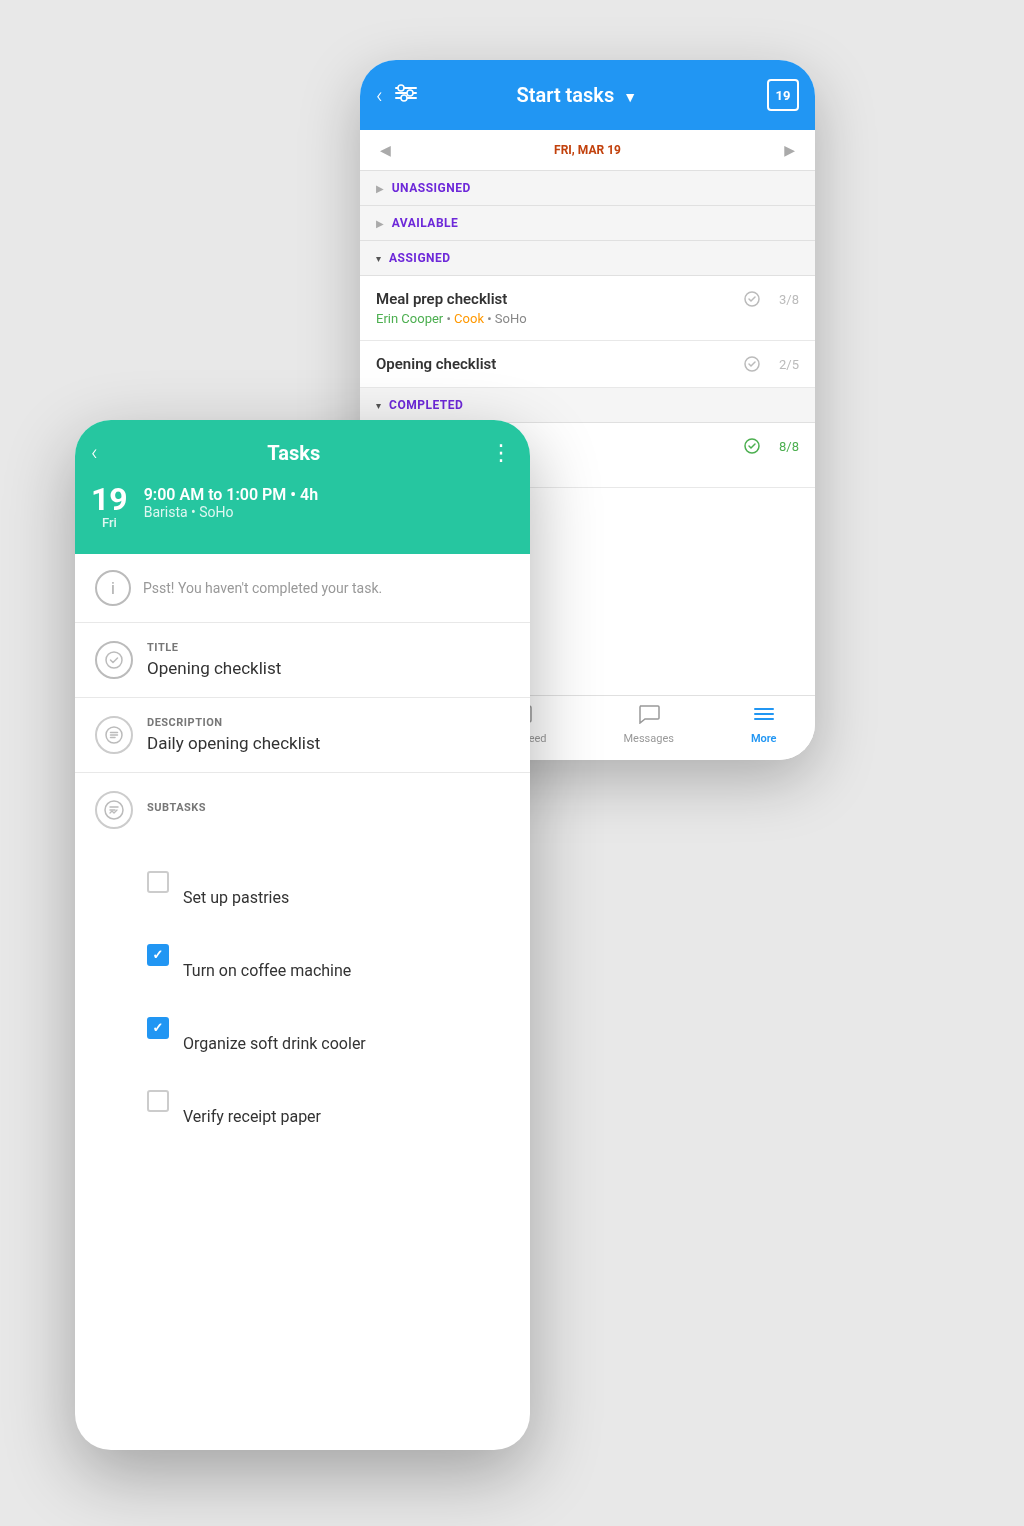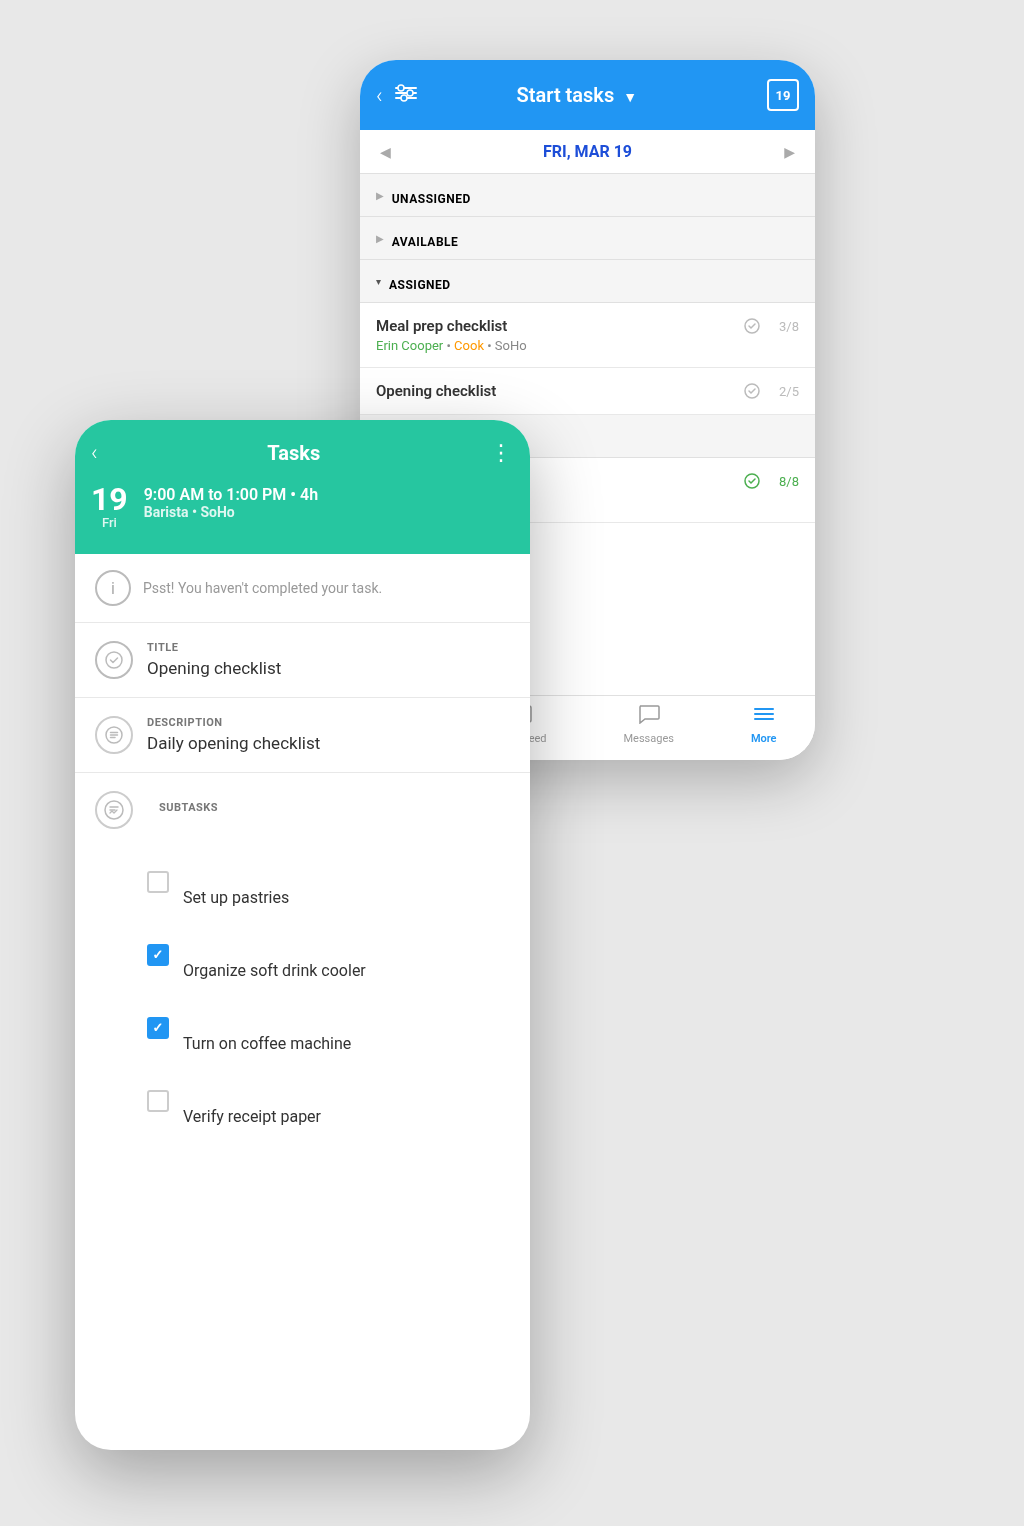--- a/index.html
+++ b/index.html
@@ -65,43 +65,42 @@
     }
 
     .date-nav {
       display: flex;
       align-items: center;
       justify-content: space-between;
       padding: 12px 20px;
       border-bottom: 1px solid #e0e0e0;
     }
     .date-nav-text {
-      color: #1d4ed8;
-      font-size: 16px;
+      color: #c2410c;
+      font-size: 12px;
       font-weight: 700;
     }
     .date-arrow {
       color: #aaa;
       font-size: 14px;
     }
 
     .section-row {
       display: flex;
       align-items: center;
       padding: 10px 16px;
       background: #f5f5f5;
       border-bottom: 1px solid #e0e0e0;
       gap: 8px;
     }
     .section-label {
       font-size: 12px;
       font-weight: 700;
-      color: #000000;
+      color: #6d28d9;
       letter-spacing: 0.5px;
-      margin-top: 8px;
     }
     .section-chevron {
       color: #aaa;
       font-size: 10px;
     }
 
     .task-item {
       padding: 14px 16px;
       border-bottom: 1px solid #e8e8e8;
       background: #fff;
@@ -227,21 +226,20 @@
       padding-top: 2px;
     }
     .shift-time {
       color: #fff;
       font-size: 16px;
       font-weight: 600;
     }
     .shift-role {
       color: rgba(255,255,255,0.85);
       font-size: 14px;
-      font-weight: bold;
     }
 
     .alert-row {
       display: flex;
       align-items: center;
       gap: 12px;
       padding: 16px 20px;
       border-bottom: 1px solid #e8e8e8;
       background: #fff;
     }
@@ -302,21 +300,21 @@
     }
 
     
     .subtasks-section {
       padding: 18px 20px;
       background: #fff;
     }
     .subtasks-header {
       display: flex;
       align-items: flex-start;
-      gap: 26px;
+      gap: 14px;
       margin-bottom: 16px;
     }
     .subtasks-icon {
       width: 38px;
       height: 38px;
       border: 2px solid #ccc;
       border-radius: 50%;
       display: flex;
       align-items: center;
       justify-content: center;
@@ -574,26 +572,26 @@
       <div class="subtasks-label">SUBTASKS</div>
     </div>
 
     <div class="subtask-item" style="padding-left: 52px;">
       <div class="checkbox"></div>
       <span class="subtask-text">Set up pastries</span>
     </div>
 
     <div class="subtask-item" style="padding-left: 52px;">
       <div class="checkbox checked"></div>
-      <span class="subtask-text">Organize soft drink cooler</span>
+      <span class="subtask-text">Turn on coffee machine</span>
     </div>
 
     <div class="subtask-item" style="padding-left: 52px;">
       <div class="checkbox checked"></div>
-      <span class="subtask-text">Turn on coffee machine</span>
+      <span class="subtask-text">Organize soft drink cooler</span>
     </div>
 
     <div class="subtask-item" style="padding-left: 52px;">
       <div class="checkbox"></div>
       <span class="subtask-text">Verify receipt paper</span>
     </div>
 
   </div>
 </div>
 

